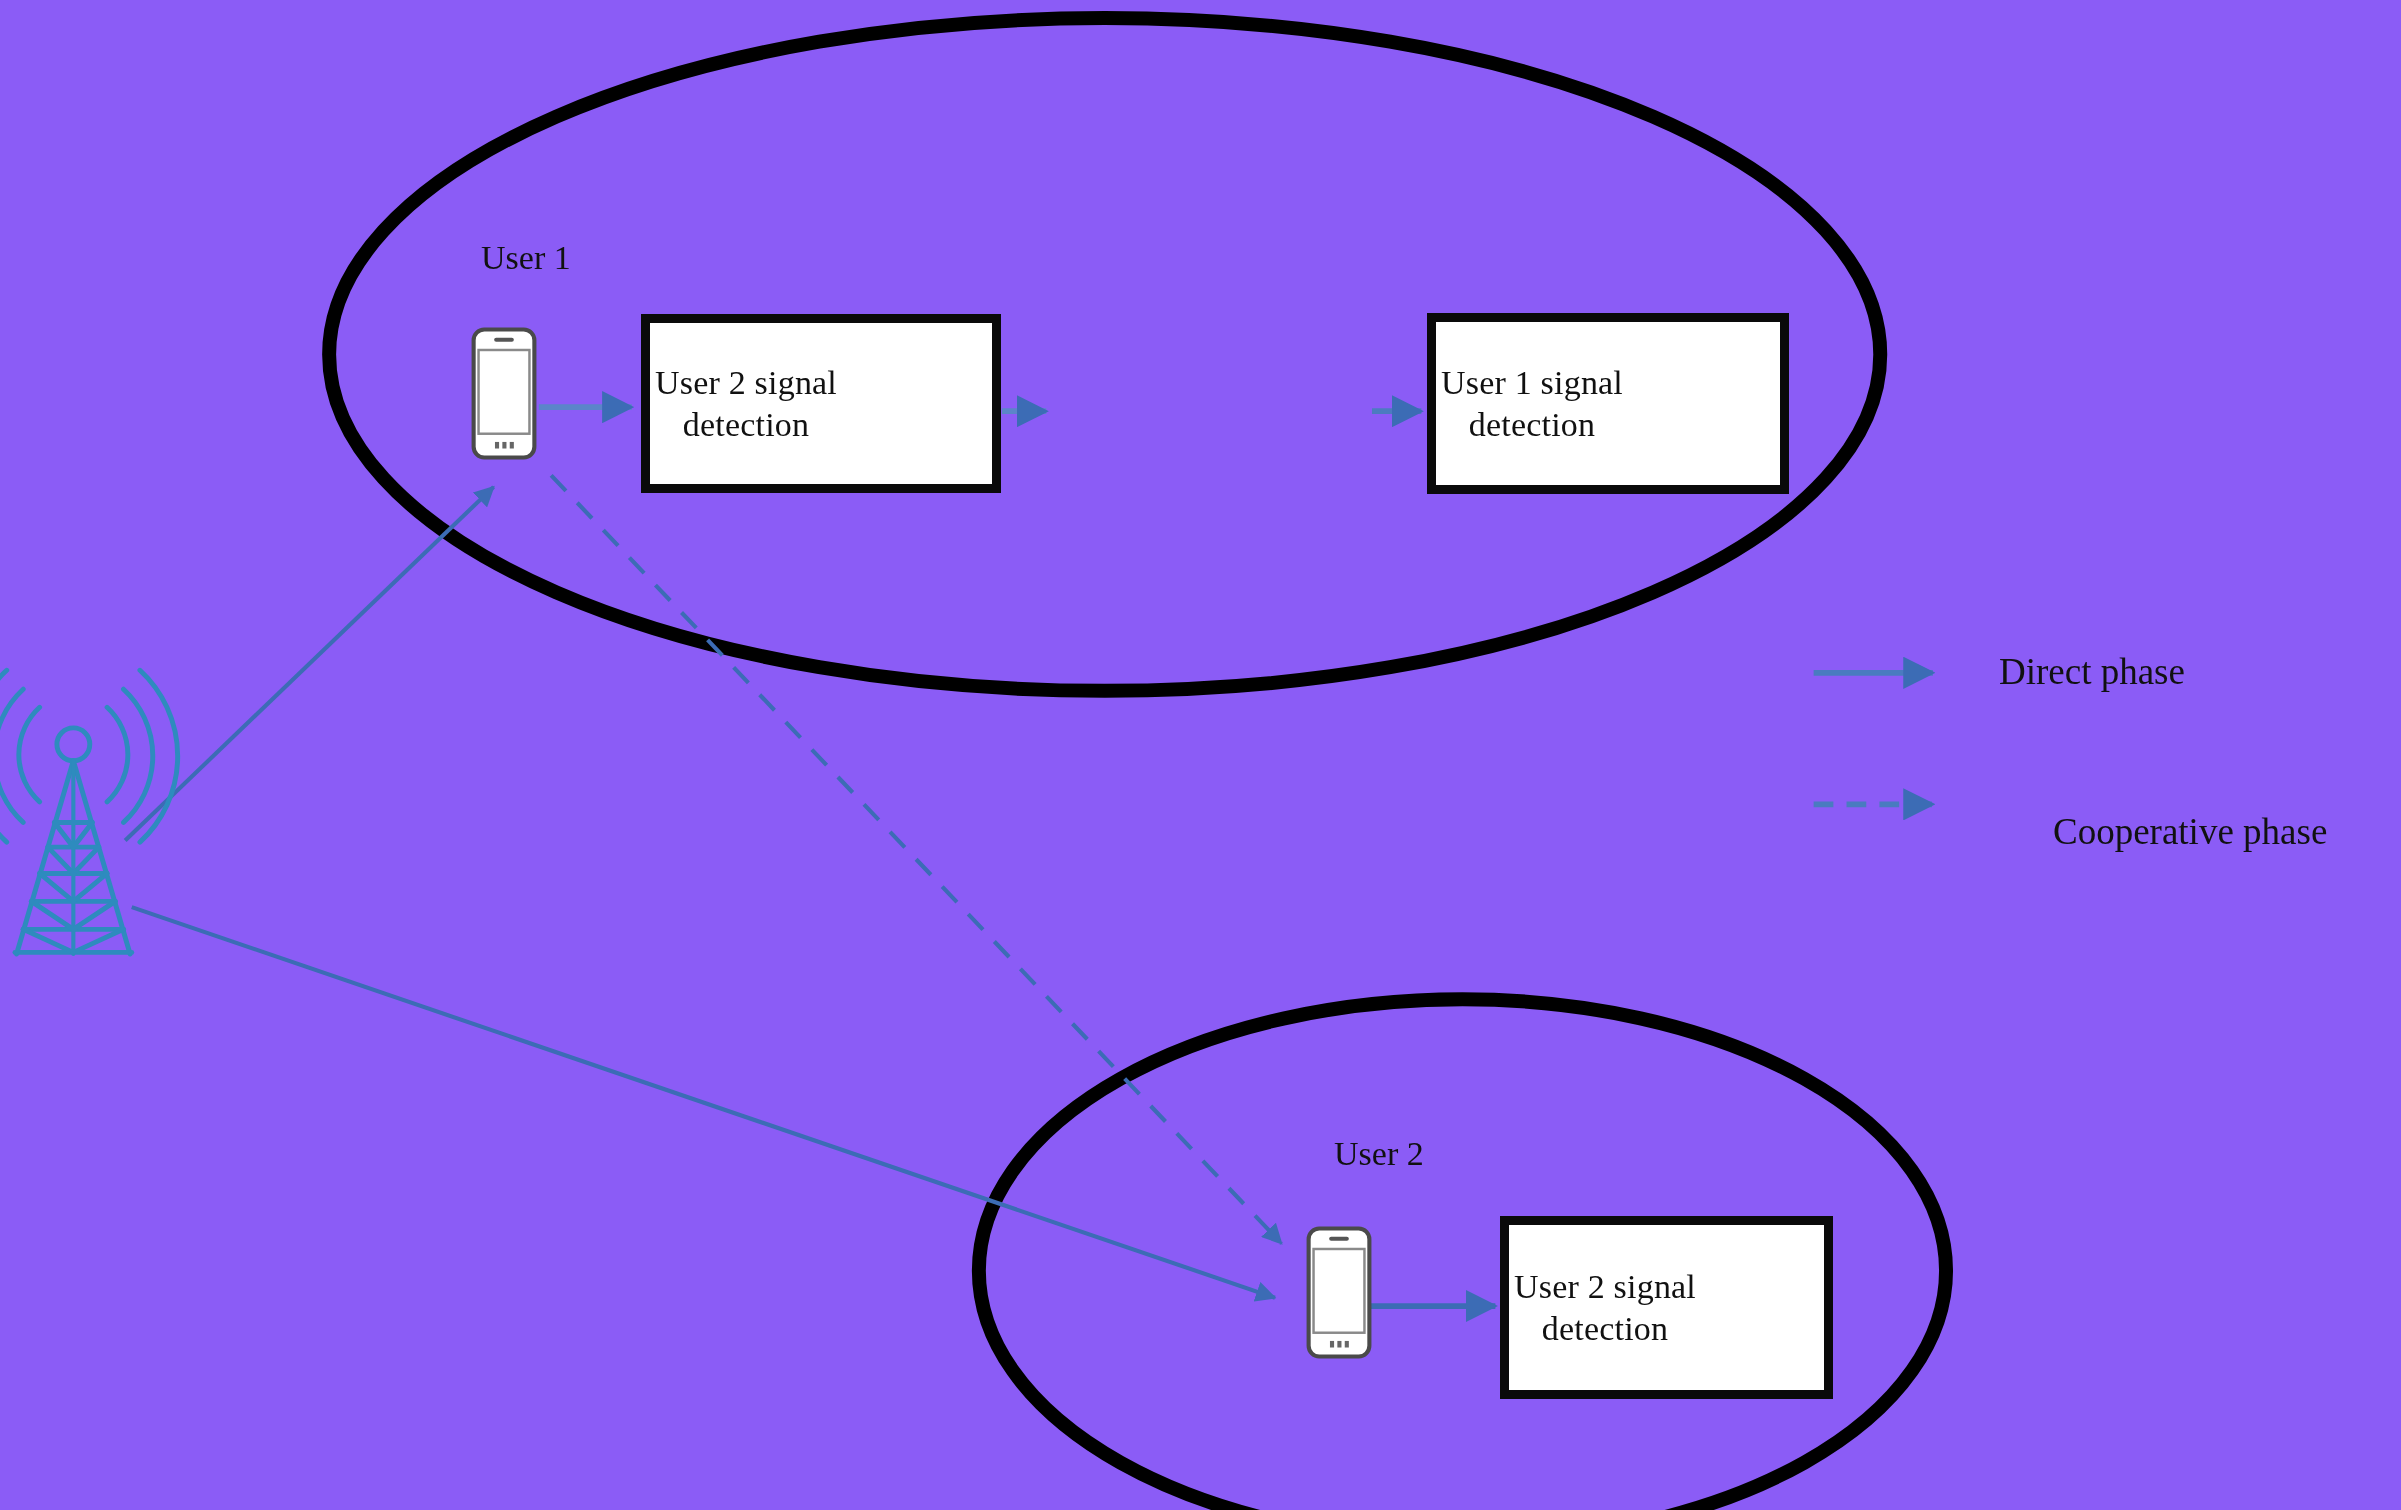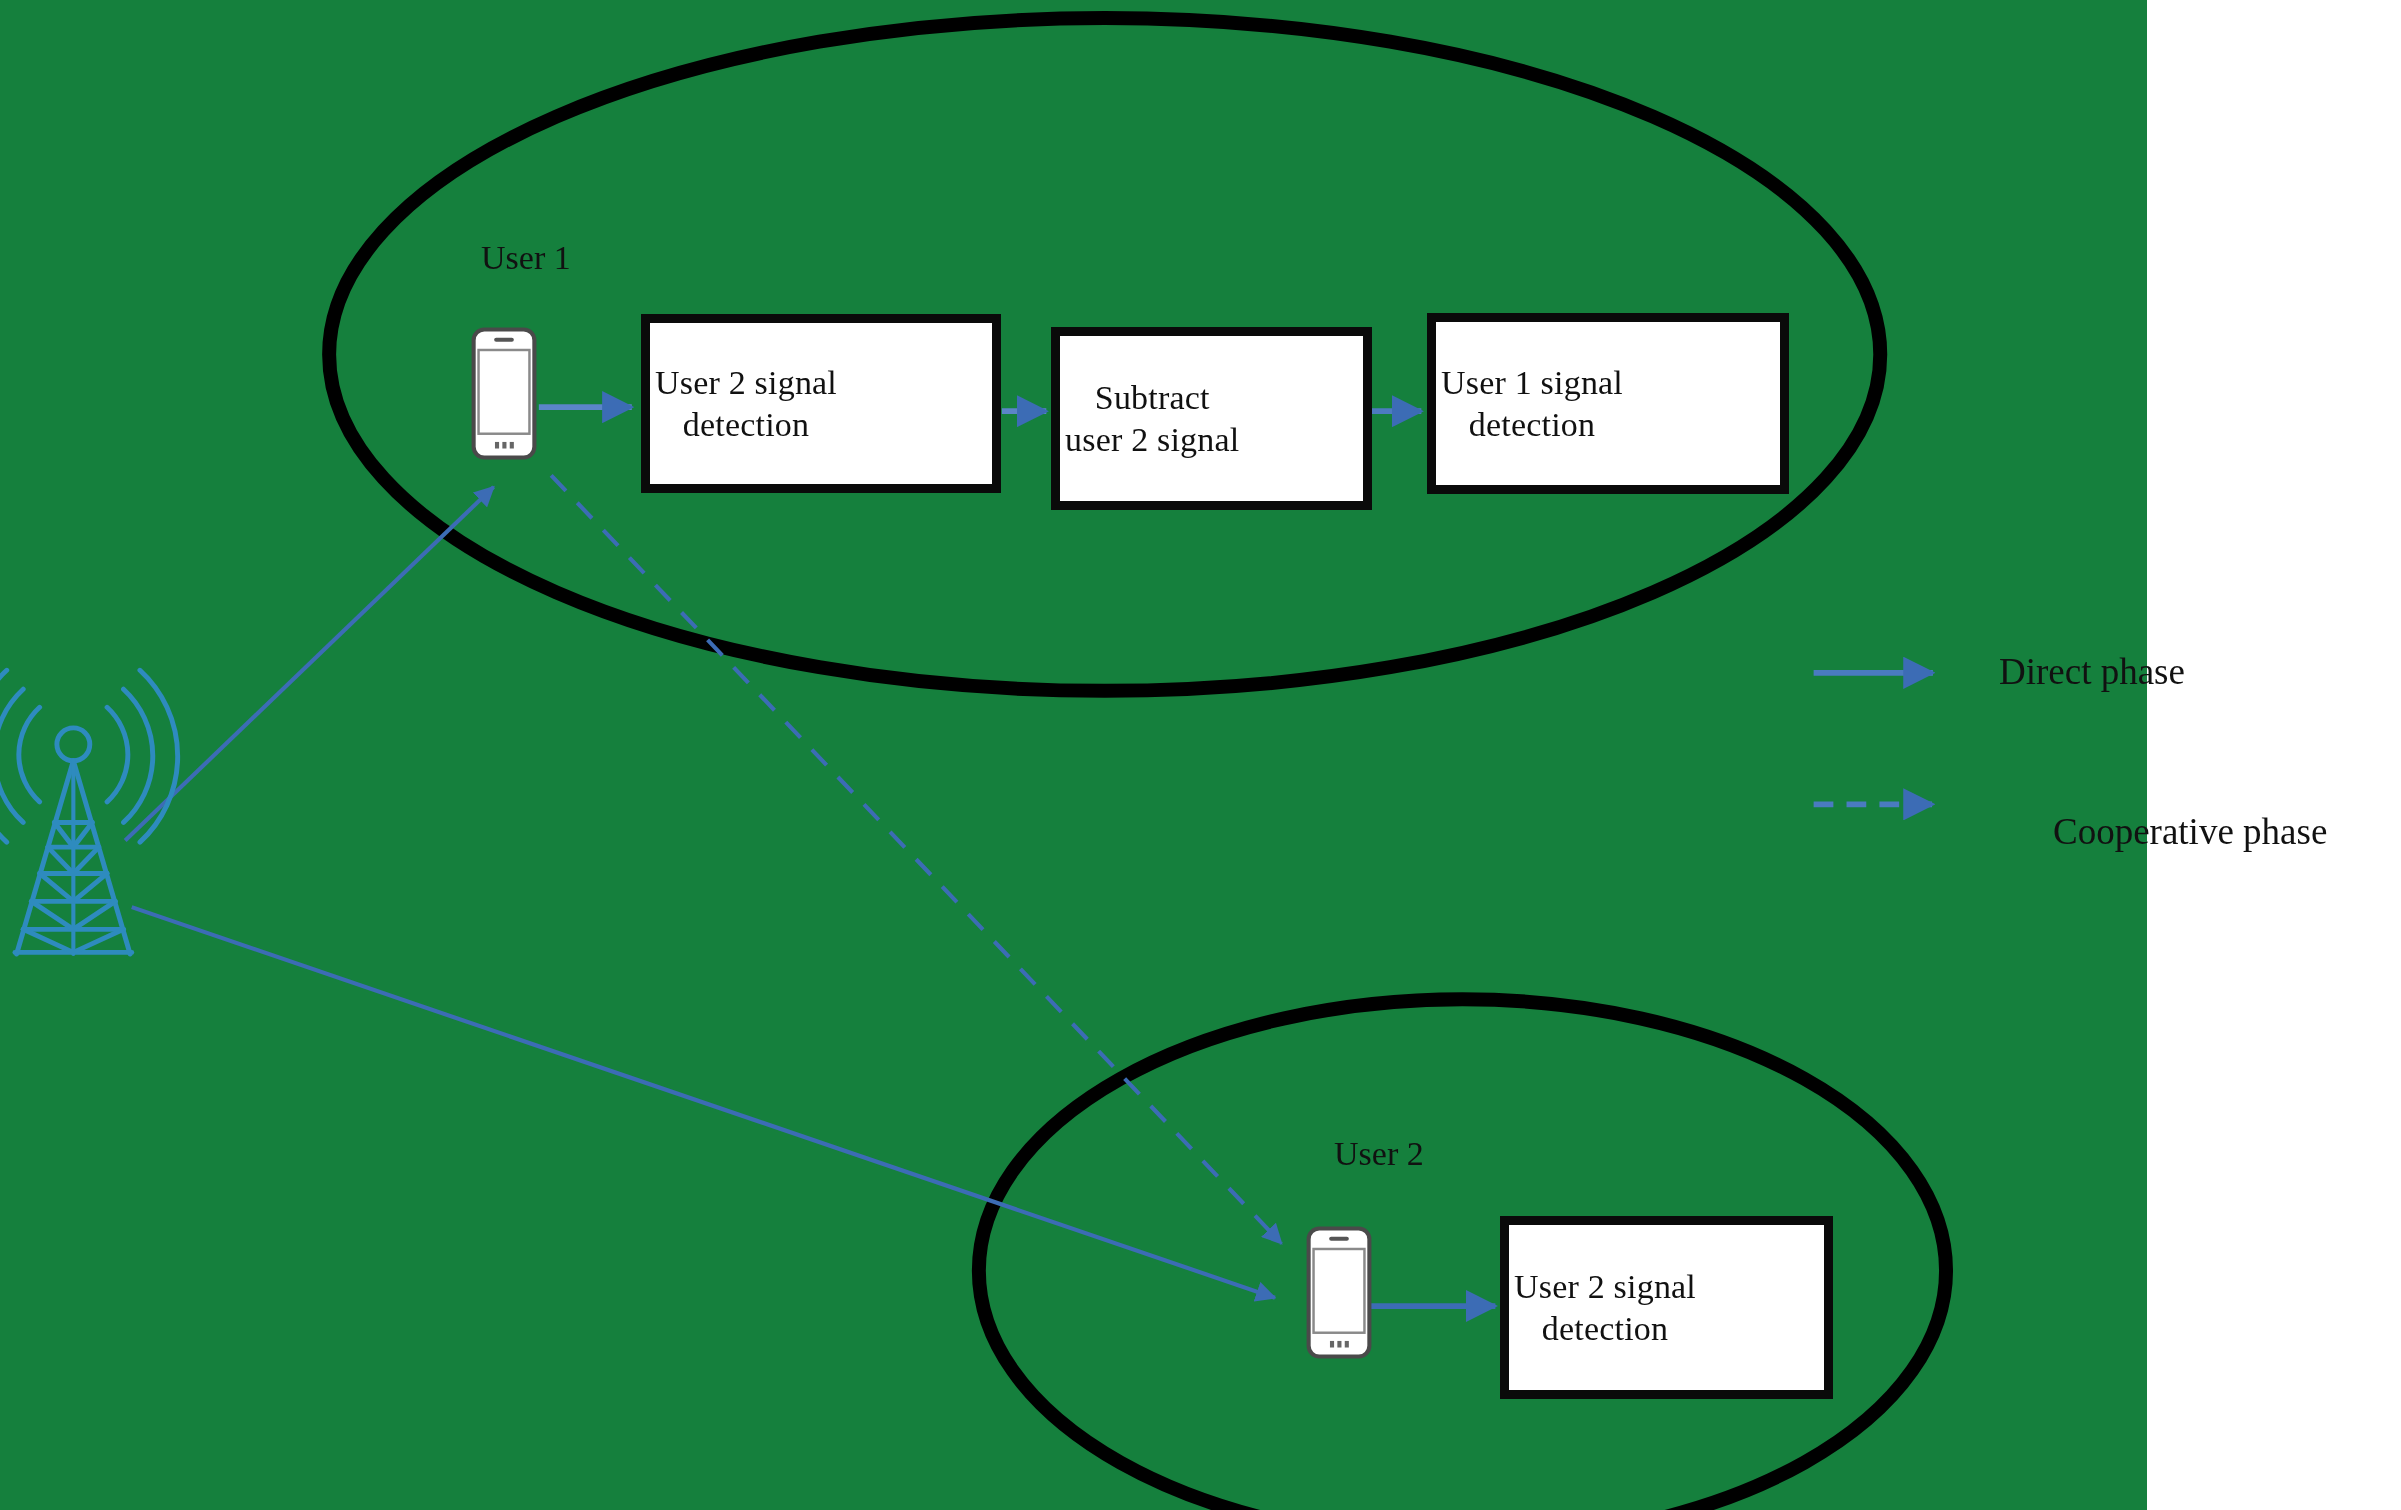--- a/index.html
+++ b/index.html
@@ -1,18 +1,18 @@
 <!DOCTYPE html>
 <html style="font-size:13px"><head>
 <meta charset="utf-8">
 <style>
   html, body { margin:0; padding:0; background:#ffffff; }
   body { width:2401px; height:1510px; overflow:hidden;
          font-family:"Liberation Serif", "DejaVu Serif", serif; }
-  #stage { position:relative; width:2147px; height:1510px; background:#15803d; }
+  #stage { position:relative; width:2401px; height:1510px; background:#8b5cf6; }
   #stage svg.layer { position:absolute; left:0; top:0; width:2401px; height:1510px; }
 
   .cell-ellipse { fill:none; stroke:#000000; }
 
   .proc-box {
     position:absolute; box-sizing:border-box;
     border:9px solid #0a0a0a; background:#ffffff;
     display:flex; align-items:center; text-align:center;
   }
   .proc-box .proc-label {
@@ -116,24 +116,20 @@
 
   <div class="user-label" style="left:481px; top:239px;">User 1</div>
 
   <div class="user-label" style="left:1292px; top:1135px;margin-left:42px;">User 2</div>
 
   <div class="proc-box" style="left:641px; top:314px; width:360px; height:179px;">
     <span class="proc-label">User 2 signal
 detection</span>
   </div>
 
-  <div class="proc-box" style="left:1051px; top:327px; width:321px; height:183px;">
-    <span class="proc-label">Subtract
-user 2 signal</span>
-  </div>
 
   <div class="proc-box" style="left:1427px; top:313px; width:362px; height:181px;">
     <span class="proc-label">User 1 signal
 detection</span>
   </div>
 
   <div class="proc-box" style="left:1500px; top:1216px; width:333px; height:183px;">
     <span class="proc-label">User 2 signal
 detection</span>
   </div>

